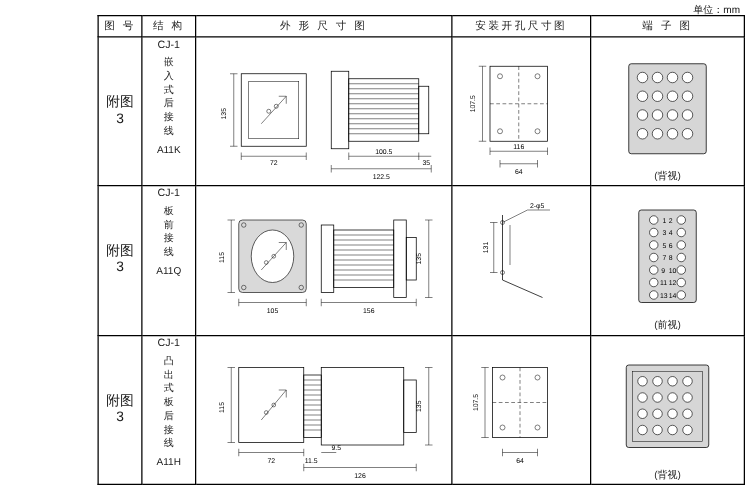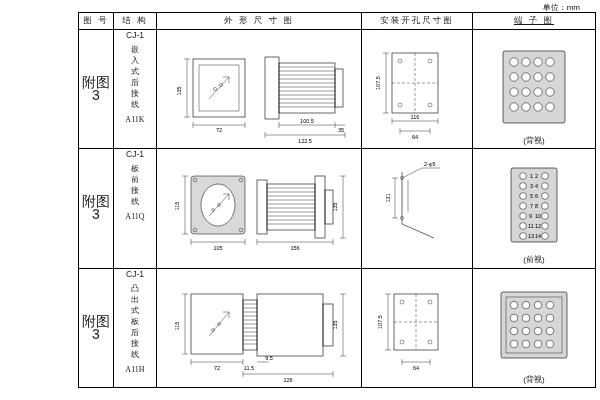--- a/index.html
+++ b/index.html
@@ -5,21 +5,21 @@
   html,body{margin:0;padding:0;}
   body{
     width:600px;height:400px;background:#ffffff;
     font-family:"Liberation Sans","DejaVu Sans",sans-serif;
     color:#1a1a1a;overflow:hidden;
   }
   .page{position:relative;width:600px;height:400px;}
 
   
   .unit-note{
-    position:absolute;right:20px;top:2px;font-size:8px;color:#111;text-align:right;
+    position:absolute;right:8px;top:2px;font-size:8px;color:#111;text-align:right;
   }
 
   
   table.spec{
     position:absolute;left:78px;top:12px;
     border-collapse:collapse;
     width:512px;height:376px;
     table-layout:fixed;
   }
   table.spec th, table.spec td{
@@ -28,36 +28,36 @@
     vertical-align:middle;
     text-align:center;
     font-size:8.5px;
     font-weight:normal;
   }
   thead th{height:16px;background:#fff;letter-spacing:2px;}
   .col-no{width:34px;}
   .col-struct{width:42px;}
   .col-outline{width:204px;margin-top:48px;}
   .col-mount{width:110px;}
-  .col-term{width:122px;text-decoration:underline;}
+  .col-term{width:122px;}
 
   tbody tr{height:118px;}
 
   
-  .fig-no{font-size:14px;line-height:13px;}
+  .fig-no{font-size:11px;line-height:13px;}
 
   
   .struct{
     font-size:8px;line-height:11px;
     display:flex;flex-direction:column;align-items:center;
     height:100%;
   }
   .struct .model{margin-bottom:3px;font-size:8.5px;}
   .struct .vert{letter-spacing:0px;line-height:11px;}
-  .struct .code{margin-top:4px;font-size:8px;font-family:Liberation Serif, serif;}
+  .struct .code{margin-top:4px;font-size:8px;}
 
   
   .canvas{position:relative;width:100%;height:116px;}
   .canvas svg{position:absolute;left:0;top:0;}
   .caption{
     position:absolute;bottom:1px;width:100%;text-align:center;font-size:8px;
   }
   .lbl{font-size:5.5px;fill:#000;font-family:"Liberation Sans",sans-serif;}
   .ln{stroke:#000;stroke-width:0.6;fill:none;}
   .ln-thin{stroke:#000;stroke-width:0.4;fill:none;}

